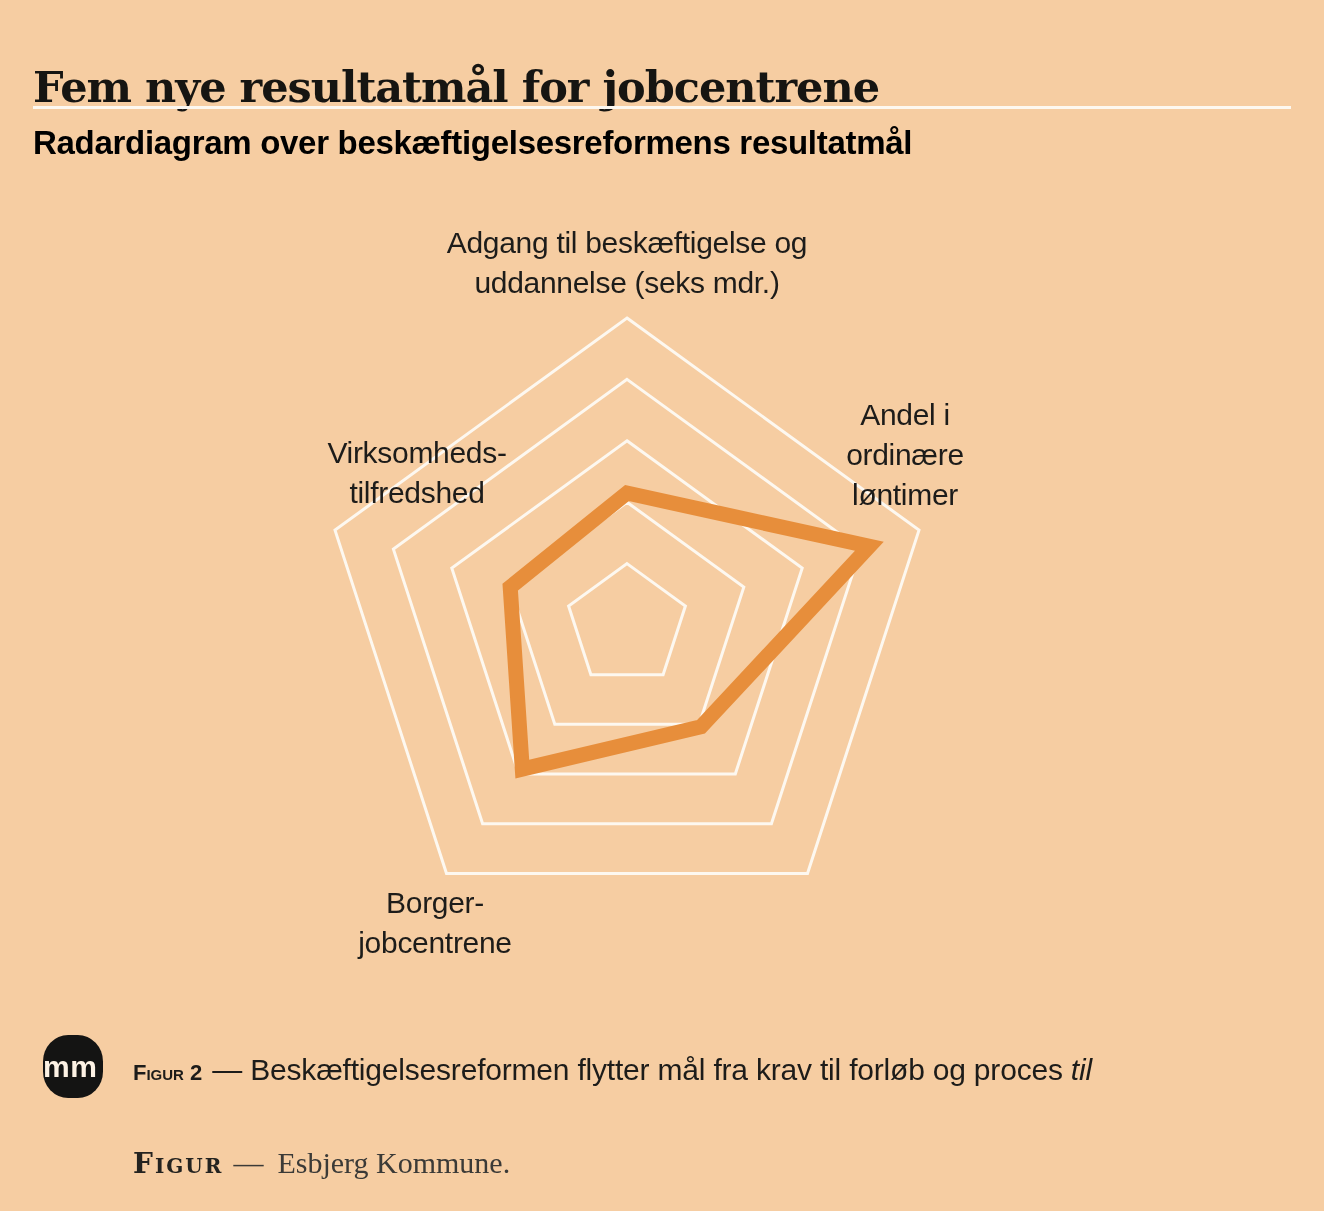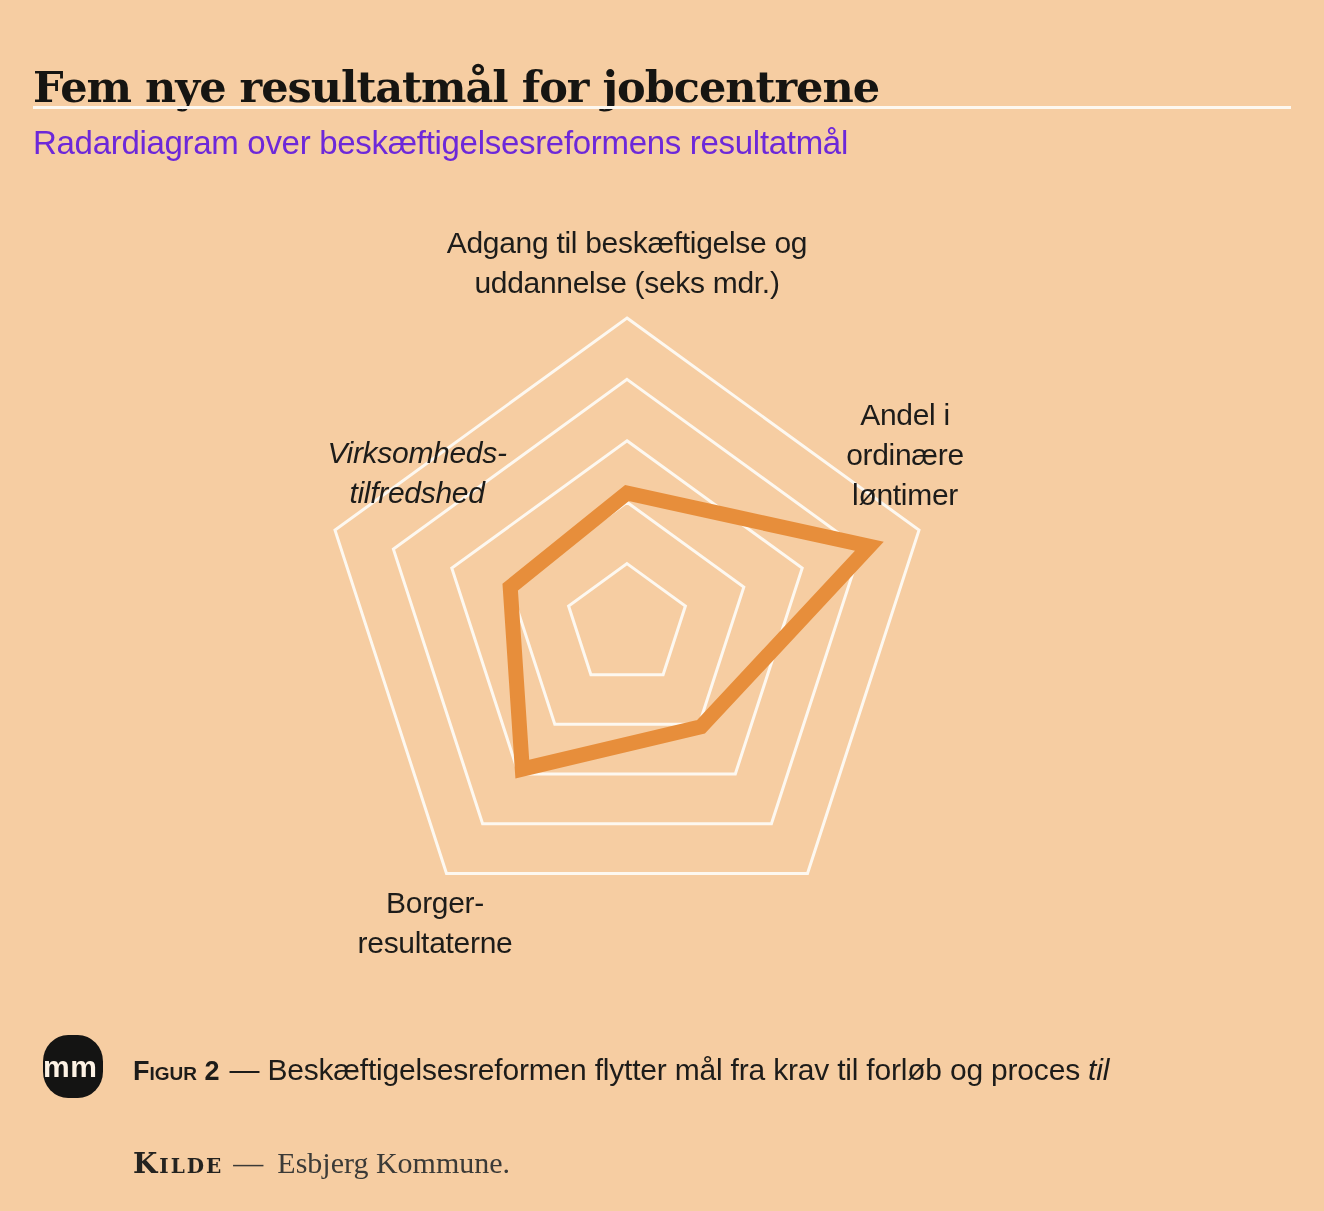--- a/index.html
+++ b/index.html
@@ -17,48 +17,48 @@
     font-family:"DejaVu Serif",serif;
     font-weight:bold;font-size:43px;line-height:56px;
     letter-spacing:-1px;color:#161512;
   }
   .rule{
     position:absolute;left:33px;top:106px;width:1258px;height:3px;
     background:#fdf8f0;
   }
   .subtitle{
     position:absolute;left:33px;top:122px;width:1260px;
-    font-size:33px;line-height:42px;color:#6d28d9;letter-spacing:-0.3px;
+    font-size:33px;line-height:42px;color:#000000;letter-spacing:-0.3px;font-weight:bold;
   }
   .chart-svg{position:absolute;left:0;top:0;width:1324px;height:1211px;}
   .axis-label{
     position:absolute;width:300px;
     font-size:30px;line-height:40px;letter-spacing:-0.3px;
     color:#1d1c1a;text-align:center;white-space:pre-line;
   }
   .axis-label.top{left:327px;top:223px;width:600px;}
   .axis-label.right{left:755px;top:395px;}
-  .axis-label.left{left:267px;top:433px;font-style:italic;}
+  .axis-label.left{left:267px;top:433px;}
   .axis-label.bottom-left{left:285px;top:883px;}
   .axis-label.bottom-right{left:710px;top:883px;}
   .logo{
     position:absolute;left:43px;top:1035px;width:60px;height:63px;
     background:#141413;border-radius:42%;
     display:flex;align-items:center;
   }
   .logo span{
     color:#fdf2e4;font-weight:bold;font-size:30px;letter-spacing:0.5px;
     font-family:"Liberation Sans",sans-serif;line-height:30px;
   }
   .caption{
     position:absolute;left:133px;top:1049px;width:1180px;
     font-size:30px;line-height:42px;color:#1d1c1a;letter-spacing:-0.2px;
   }
   .figur{
-    font-variant:small-caps;font-weight:bold;font-size:27px;
+    font-variant:small-caps;font-weight:bold;font-size:22px;
     margin-right:10px;letter-spacing:0;margin-top:9px;
   }
   .source-row{
     position:absolute;left:133px;top:1143px;width:1180px;
     font-family:"Liberation Serif",serif;
     font-size:30px;line-height:40px;color:#3b3a37;
   }
   .kilde{
     font-family:"DejaVu Serif",serif;
     font-variant:small-caps;font-weight:bold;font-size:28px;
@@ -84,29 +84,29 @@
       <polygon points="627.0,318.0 919.0,530.1 807.5,873.4 446.5,873.4 335.0,530.1" fill="none" stroke="#fdf8f0" stroke-width="3"></polygon>
       <polygon points="627.0,493.0 869.3,546.3 701.0,726.8 522.3,769.1 510.2,587.1" fill="none" stroke="#e78e3b" stroke-width="15" stroke-linejoin="miter"></polygon>
     </svg>
 
   <div class="axis-label top">Adgang til beskæftigelse og
 uddannelse (seks mdr.)</div>
   <div class="axis-label right">Andel i
 ordinære
 løntimer</div>
   <div class="axis-label bottom-left">Borger-
-resultaterne</div>
+jobcentrene</div>
   <div class="axis-label left">Virksomheds-
 tilfredshed</div>
 
   <div class="logo">
     <span>mm</span>
   </div>
 
   <div class="caption">
     <span class="figur">Figur 2</span><span>— Beskæftigelsesreformen flytter mål fra krav til forløb og proces </span><i>til</i><br>
   </div>
 
   <div class="source-row">
-    <span class="kilde">Kilde</span><span class="source-dash">—</span><span>Esbjerg Kommune.</span>
+    <span class="kilde">Figur</span><span class="source-dash">—</span><span>Esbjerg Kommune.</span>
   </div>
 
 </div>
 
 </body></html>

